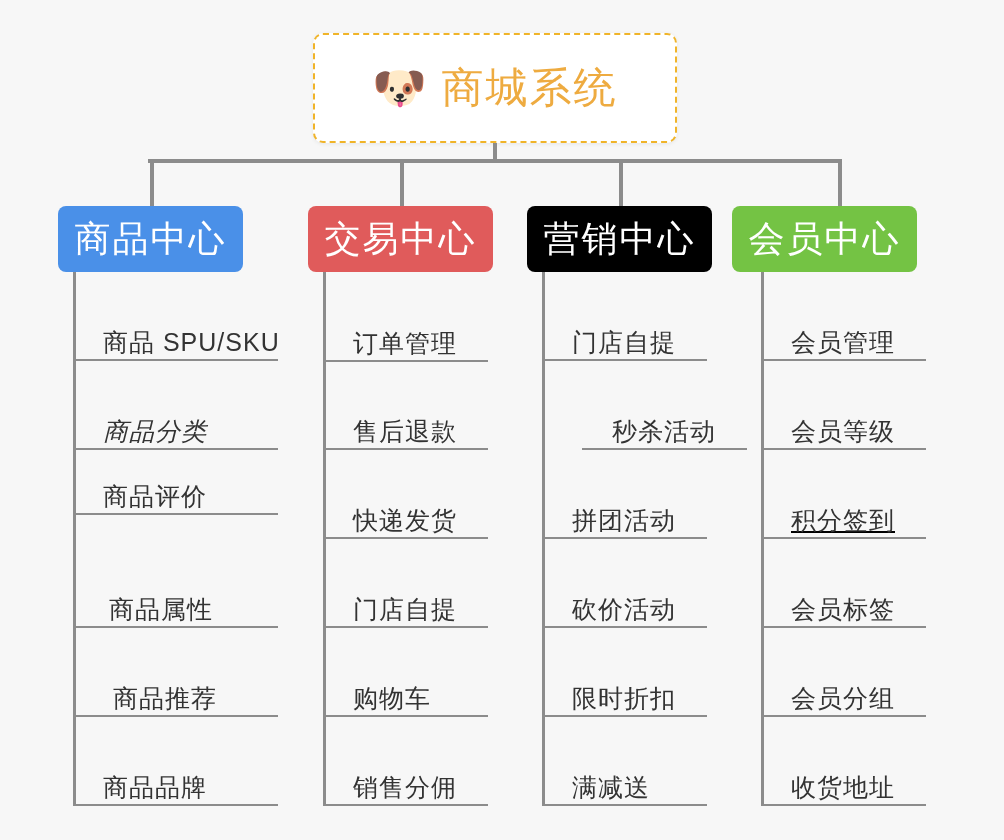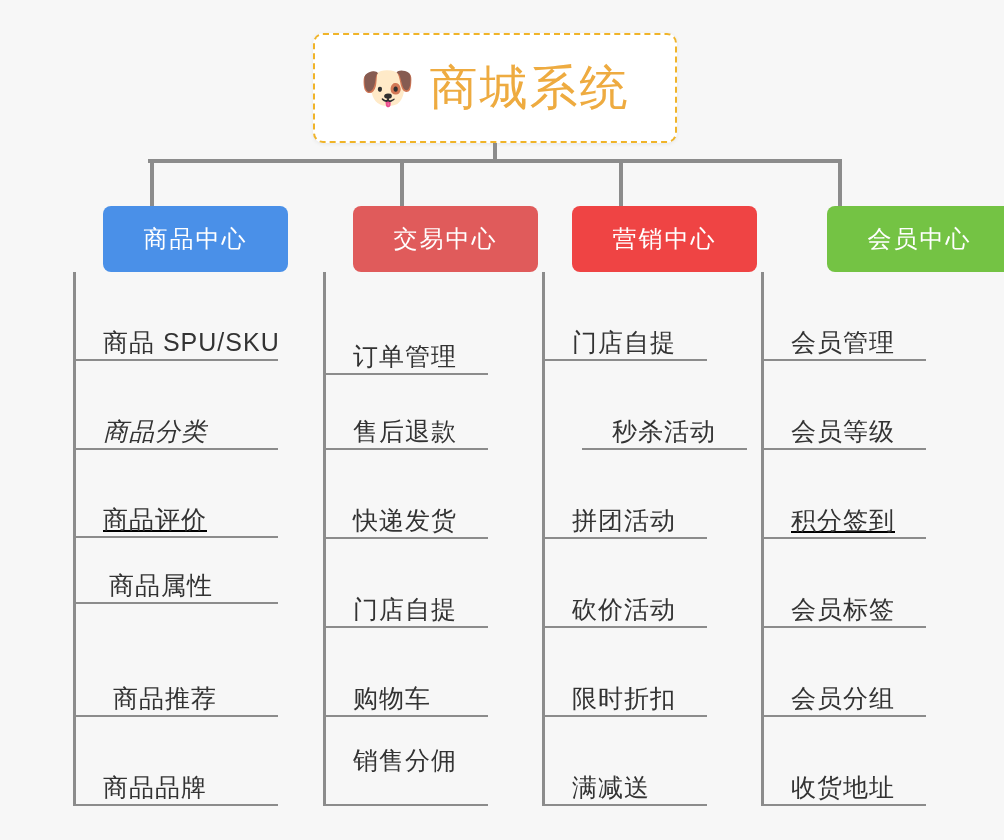--- a/index.html
+++ b/index.html
@@ -36,21 +36,21 @@
     align-items: center;
     justify-content: center;
     gap: 14px;
   }
   .root-emoji {
     font-size: 44px;
     line-height: 1;
     display: block;
   }
   .root-title {
-    font-size: 48px;
+    font-size: 42px;
     color: #eeab40;
     letter-spacing: 2px;
     line-height: 1;
   }
 
   
   .conn {
     position: absolute;
     background: #8c8c8c;
   }
@@ -77,23 +77,22 @@
     position: absolute;
     top: 206px;
     width: 185px;
     height: 66px;
     box-sizing: border-box;
     border-radius: 8px;
     display: flex;
     align-items: center;
     justify-content: center;
     color: #ffffff;
-    font-size: 24px;
+    font-size: 36px;
     letter-spacing: 2px;
-    margin-left: 45px;
   }
 
   
   .trunk {
     position: absolute;
     top: 272px;
     width: 3px;
     background: #8c8c8c;
   }
 
@@ -134,57 +133,57 @@
       <div class="cat-box" style="left: 58px; background: rgb(74, 144, 232);">
         <span>商品中心</span>
       </div>
       <div class="trunk" style="left: 73px; height: 534px;"></div>
       <div class="leaf" style="left: 73px; top: 272px; width: 205px;">
         <span class="leaf-label">商品 SPU/SKU</span>
       </div>
       <div class="leaf" style="left: 73px; top: 361px; width: 205px; font-style: italic;">
         <span class="leaf-label">商品分类</span>
       </div>
-      <div class="leaf" style="left: 73px; top: 449px; width: 205px; text-decoration: underline;">
+      <div class="leaf" style="left: 73px; top: 426px; width: 205px;">
         <span class="leaf-label">商品评价</span>
       </div>
-      <div class="leaf" style="left: 73px; top: 515px; width: 205px; padding-left: 36px;">
+      <div class="leaf" style="left: 73px; top: 539px; width: 205px; padding-left: 36px;">
         <span class="leaf-label">商品属性</span>
       </div>
       <div class="leaf" style="left: 73px; top: 628px; width: 205px; padding-left: 40px;">
         <span class="leaf-label">商品推荐</span>
       </div>
       <div class="leaf" style="left: 73px; top: 717px; width: 205px;">
         <span class="leaf-label">商品品牌</span>
       </div>
       <div class="conn conn-v-cat" style="left: 400px;"></div>
       <div class="cat-box" style="left: 308px; background: rgb(224, 91, 91);">
         <span>交易中心</span>
       </div>
       <div class="trunk" style="left: 323px; height: 534px;"></div>
-      <div class="leaf" style="left: 323px; top: 286px; width: 165px;">
+      <div class="leaf" style="left: 323px; top: 273px; width: 165px;">
         <span class="leaf-label">订单管理</span>
       </div>
       <div class="leaf" style="left: 323px; top: 361px; width: 165px;">
         <span class="leaf-label">售后退款</span>
       </div>
       <div class="leaf" style="left: 323px; top: 450px; width: 165px;">
         <span class="leaf-label">快递发货</span>
       </div>
       <div class="leaf" style="left: 323px; top: 539px; width: 165px;">
         <span class="leaf-label">门店自提</span>
       </div>
       <div class="leaf" style="left: 323px; top: 628px; width: 165px;">
         <span class="leaf-label">购物车</span>
       </div>
-      <div class="leaf" style="left: 323px; top: 717px; width: 165px; align-items: center;">
+      <div class="leaf" style="left: 323px; top: 717px; width: 165px;">
         <span class="leaf-label">销售分佣</span>
       </div>
       <div class="conn conn-v-cat" style="left: 619px;"></div>
-      <div class="cat-box" style="left: 527px; background: #ef4444;">
+      <div class="cat-box" style="left: 527px; background: #000000;">
         <span>营销中心</span>
       </div>
       <div class="trunk" style="left: 542px; height: 534px;"></div>
       <div class="leaf" style="left: 542px; top: 272px; width: 165px;">
         <span class="leaf-label">门店自提</span>
       </div>
       <div class="leaf" style="left: 542px; top: 361px; width: 165px; margin-left: 40px;">
         <span class="leaf-label">秒杀活动</span>
       </div>
       <div class="leaf" style="left: 542px; top: 450px; width: 165px;">
@@ -193,21 +192,21 @@
       <div class="leaf" style="left: 542px; top: 539px; width: 165px;">
         <span class="leaf-label">砍价活动</span>
       </div>
       <div class="leaf" style="left: 542px; top: 628px; width: 165px;">
         <span class="leaf-label">限时折扣</span>
       </div>
       <div class="leaf" style="left: 542px; top: 717px; width: 165px;">
         <span class="leaf-label">满减送</span>
       </div>
       <div class="conn conn-v-cat" style="left: 838px;"></div>
-      <div class="cat-box" style="left: 782px; background: rgb(116, 195, 68);">
+      <div class="cat-box" style="left: 732px; background: rgb(116, 195, 68);">
         <span>会员中心</span>
       </div>
       <div class="trunk" style="left: 761px; height: 534px;"></div>
       <div class="leaf" style="left: 761px; top: 272px; width: 165px;">
         <span class="leaf-label">会员管理</span>
       </div>
       <div class="leaf" style="left: 761px; top: 361px; width: 165px;">
         <span class="leaf-label">会员等级</span>
       </div>
       <div class="leaf" style="left: 761px; top: 450px; width: 165px; text-decoration: underline;">

